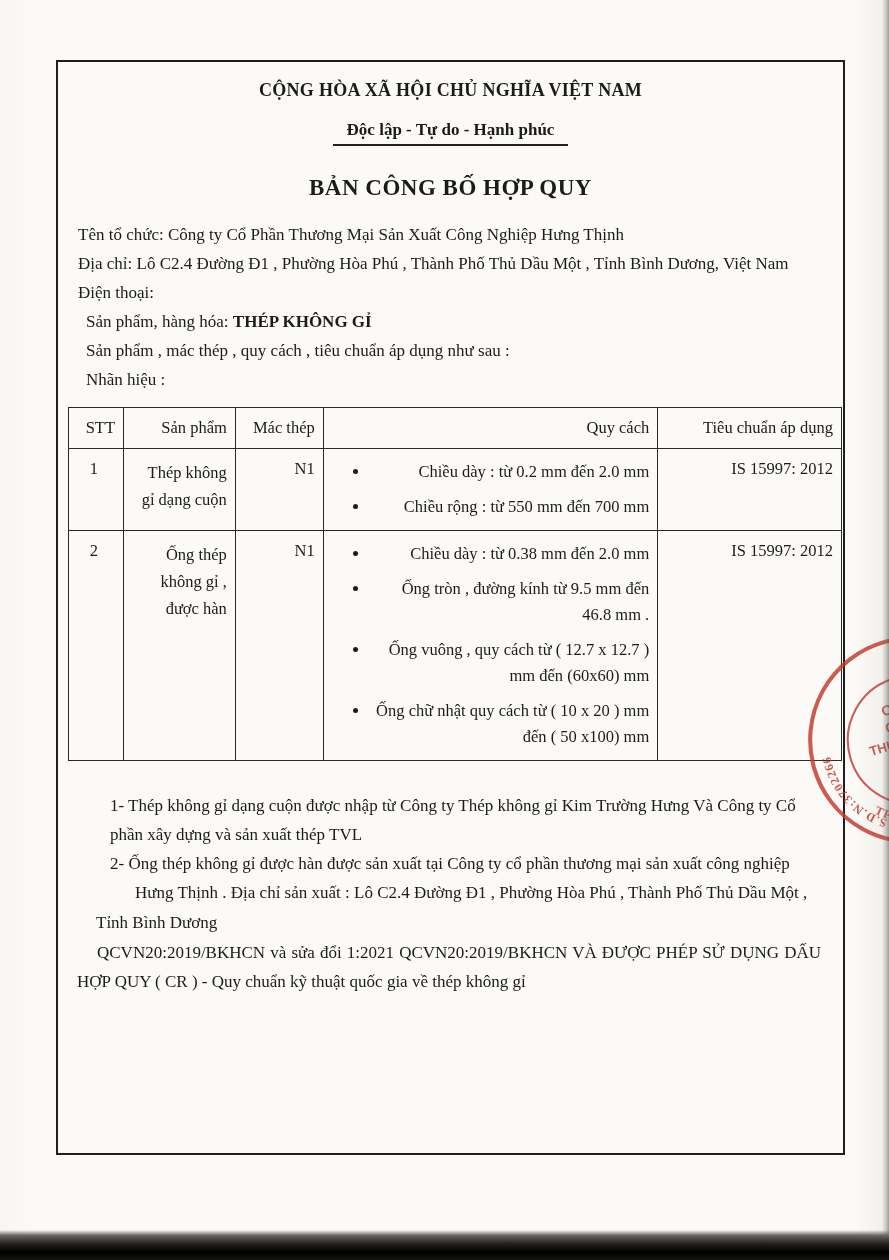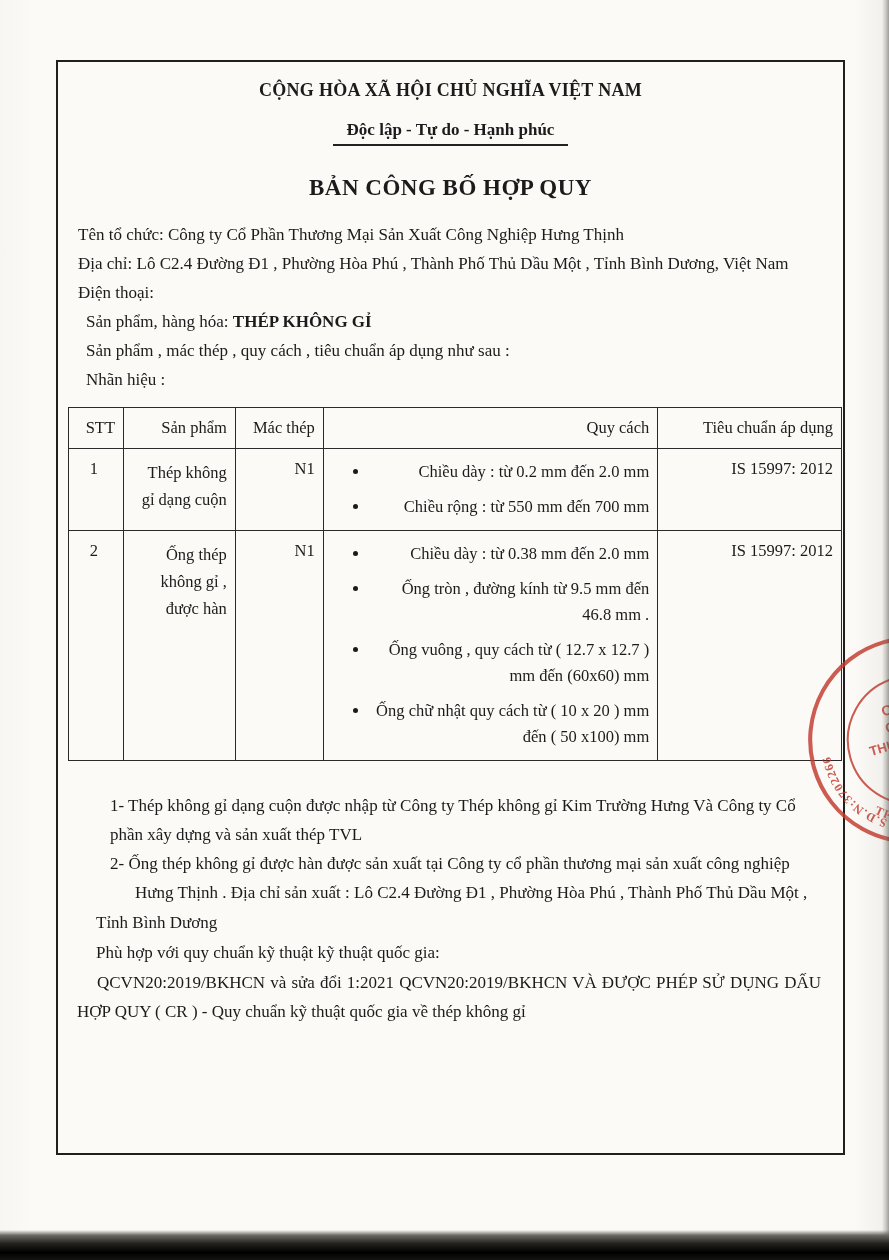--- a/index.html
+++ b/index.html
@@ -173,21 +173,20 @@
           </td>
           <td>IS 15997: 2012</td>
         </tr>
       </tbody>
     </table>
 
     <div class="notes">
       <p class="note-plain">1- Thép không gỉ dạng cuộn được nhập từ Công ty Thép không gỉ Kim Trường Hưng Và Công ty Cổ phần xây dựng và sản xuất thép TVL</p>
       <p class="note-hang">2- Ống thép không gỉ được hàn được sản xuất tại Công ty cổ phần thương mại sản xuất công nghiệp Hưng Thịnh . Địa chỉ sản xuất : Lô C2.4 Đường Đ1 , Phường Hòa Phú , Thành Phố Thủ Dầu Một ,</p>
       <p class="province-line">Tỉnh Bình Dương</p>
-      <p class="conformity-intro">Phù hợp với quy chuẩn kỹ thuật kỹ thuật quốc gia:</p>
       <p class="conformity-body">QCVN20:2019/BKHCN và sửa đổi 1:2021 QCVN20:2019/BKHCN VÀ ĐƯỢC PHÉP SỬ DỤNG DẤU HỢP QUY ( CR ) - Quy chuẩn kỹ thuật quốc gia về thép không gỉ</p>
     </div>
 
   </div>
 
   <div class="stamp">
     <svg viewBox="0 0 220 220">
       <g transform="rotate(-16 110 110)" fill="none" stroke="none">
         <circle cx="110" cy="110" r="100" stroke="currentColor" stroke-width="4"></circle>
         <circle cx="110" cy="110" r="63" stroke="currentColor" stroke-width="2"></circle>

